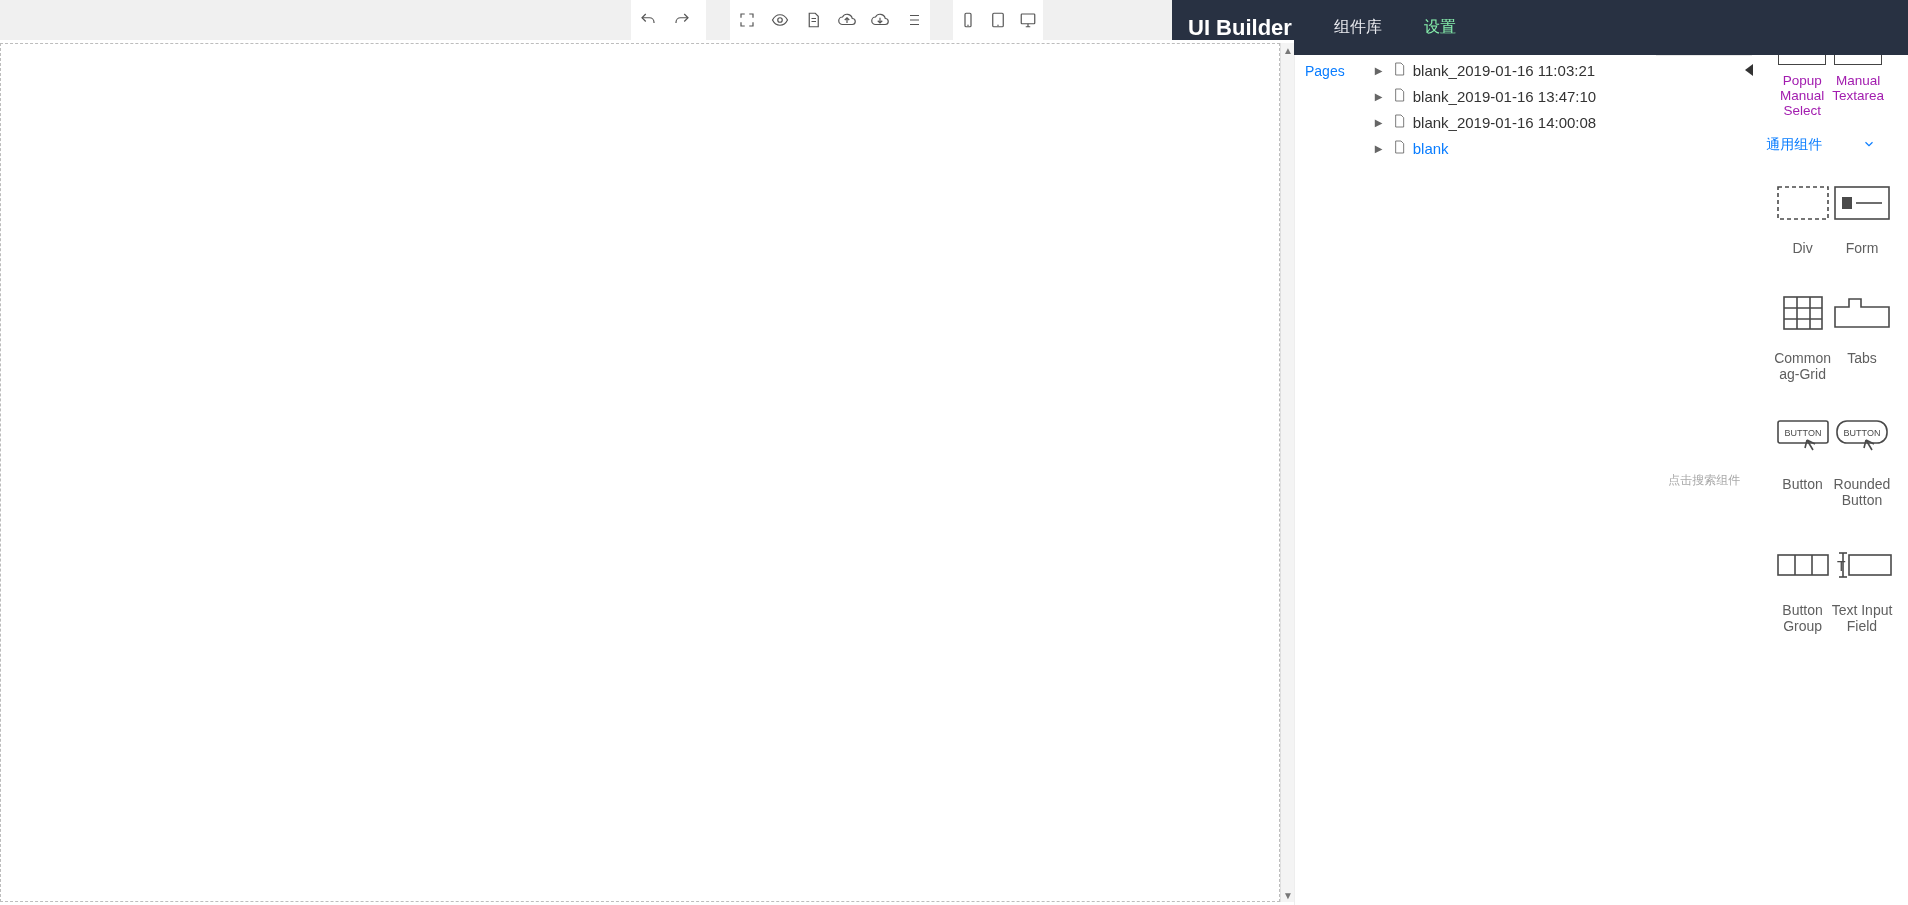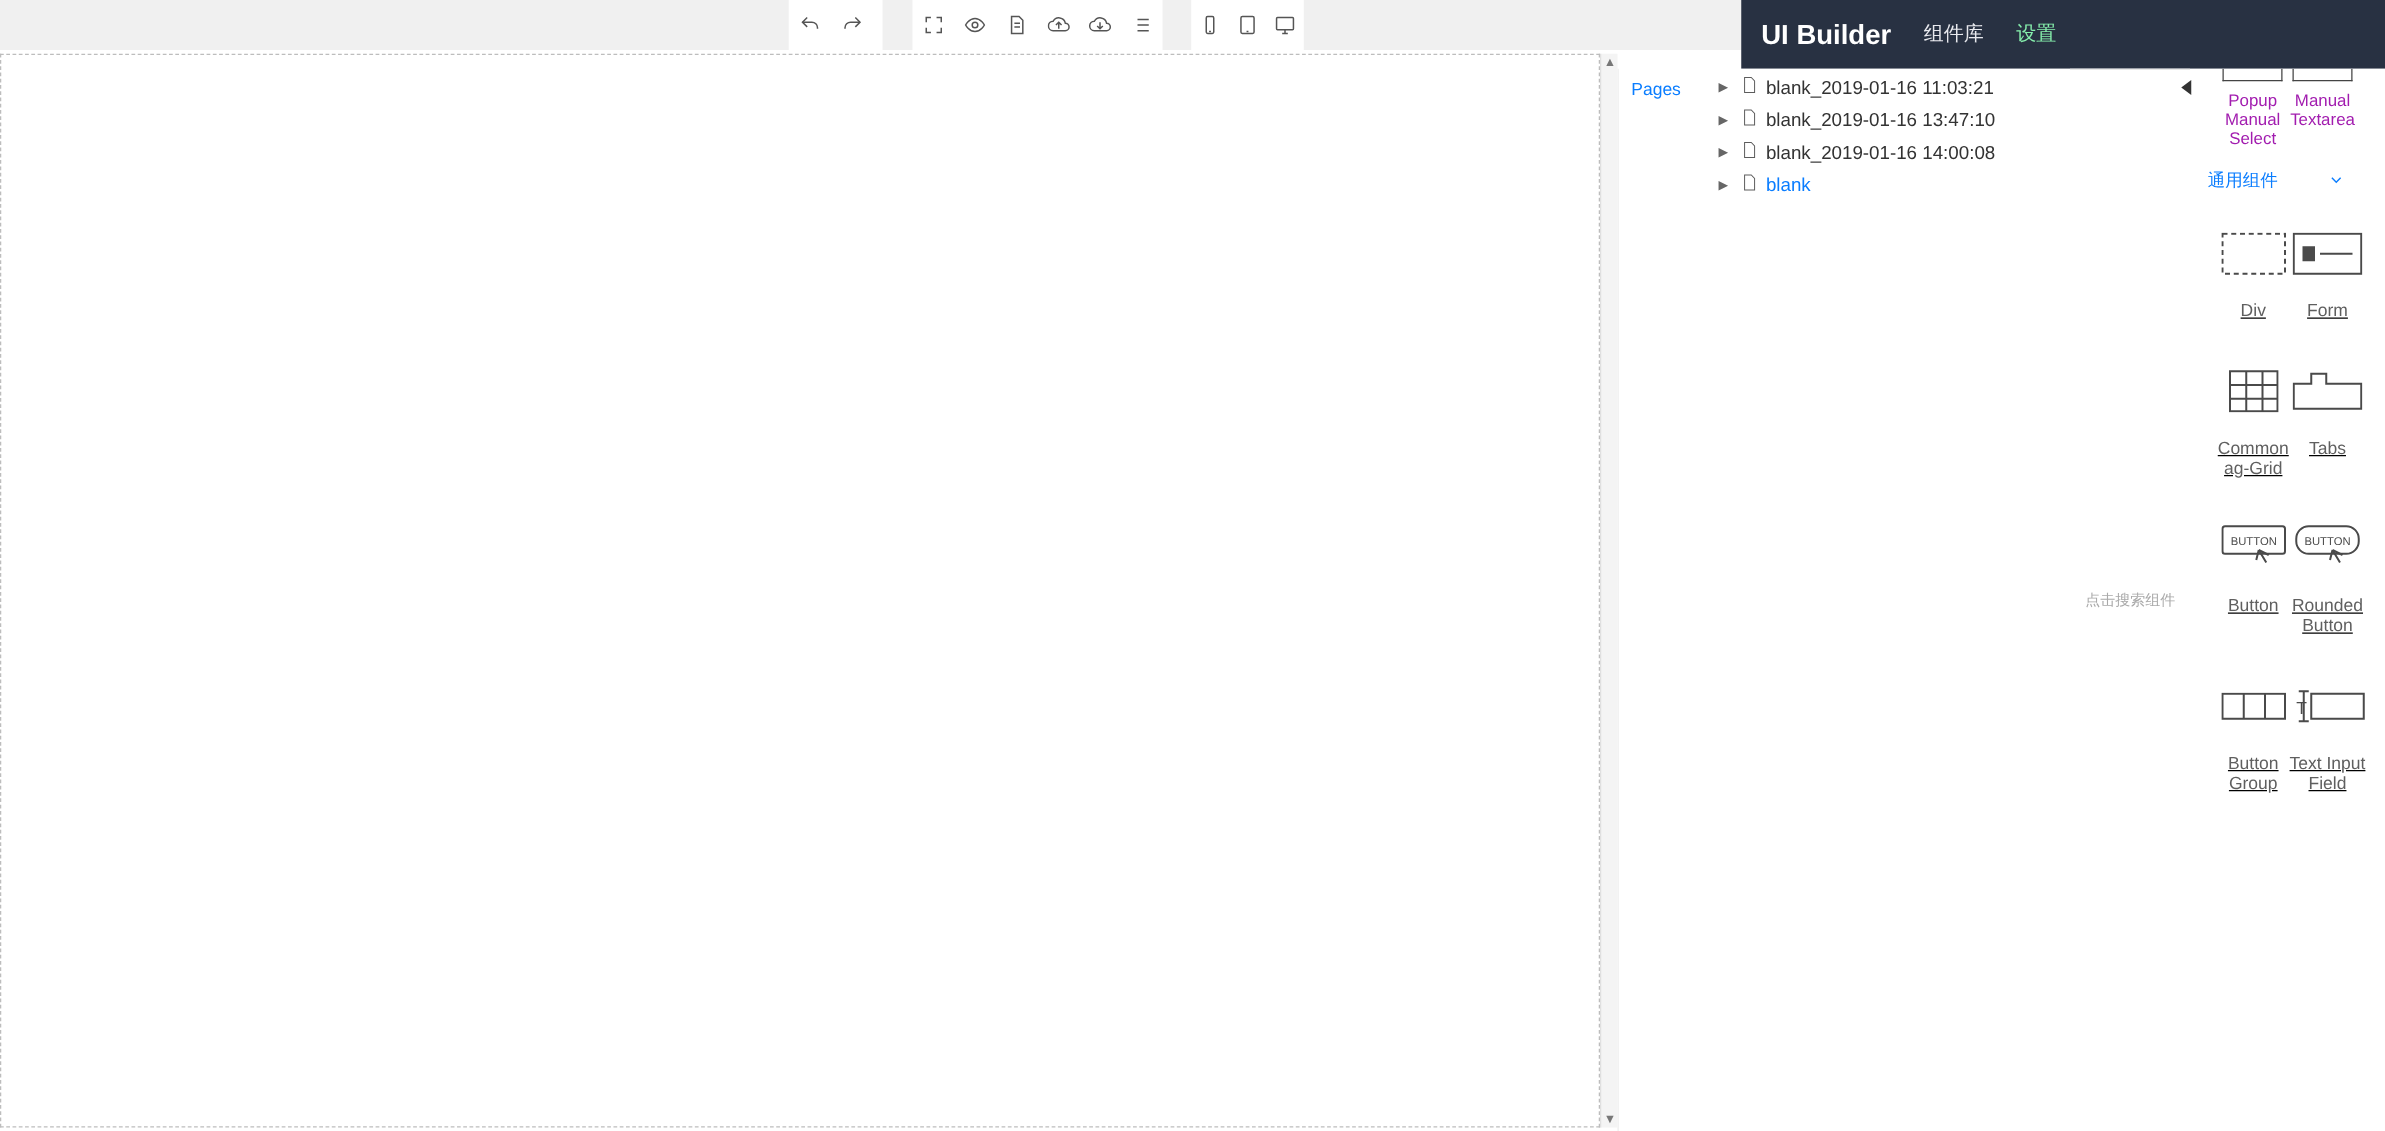--- a/index.html
+++ b/index.html
@@ -17,27 +17,27 @@
 .tool-cluster.a { left: 631px; width: 75px; }
 .tool-cluster.b { left: 730px; width: 200px; }
 .tool-cluster.c { left: 953px; width: 90px; }
 .tool-btn {
   width: 34px; height: 40px; display: inline-flex; align-items: center; justify-content: center;
   cursor: pointer;
 }
 .tool-btn svg { width: 18px; height: 18px; stroke: #555; stroke-width: 1.6; fill: none; }
 
 .brandbar {
-  position: absolute; right: 0; top: 0; width: 515px; height: 55px;
+  position: absolute; right: 0; top: 0; width: 736px; height: 55px;
   background: #283142; color: #fff; display: flex; align-items: center;
   padding-left: 16px; gap: 26px;
   font-size: 16px;
 }
 .brandbar .logo { font-size: 22px; font-weight: 700; }
-.brandbar .tab { color: #e8e9ee; cursor: pointer; font-size:16px; }
+.brandbar .tab { color: #e8e9ee; cursor: pointer; font-size:16px;margin-left:16px; }
 .brandbar .tab.dim { color: #86efac; }
 
 
 .canvas-wrap {
   position: absolute; left: 0; top: 40px; width: 1294px; height: 865px;
   background: #fff;
 }
 .canvas-inner {
   position: absolute; left: 0; top: 3px; right: 14px; bottom: 3px;
   border: 1px dashed #bdbdbd;
@@ -91,21 +91,20 @@
   width:48px;height:10px;border:1.5px solid #444;border-top:none;margin:0 auto 8px;
 }
 .group-title{
   display:flex; justify-content:space-between; align-items:center;
   padding: 4px 32px 6px 14px; font-size:14px; color:#0a7dff; cursor:pointer;
 }
 .group-title .chev svg{width:14px;height:14px;stroke:#0a7dff;stroke-width:2;fill:none;}
 .comp-grid{
   display:grid; grid-template-columns: 1fr 1fr; row-gap: 34px;
   padding: 20px 22px 30px;
-  text-decoration: underline;
 }
 .comp-cell{ text-align:center; cursor:grab; }
 .comp-cell .icon{
   height:46px; display:flex; align-items:center; justify-content:center; margin-bottom:14px;
 }
 .comp-cell .icon svg{ stroke:#4a4a4a; stroke-width:1.6; fill:none; }
 .comp-cell .lbl{ font-size:14px; color:#5f5f5f; }
 </style>
 </head>
 <body>

